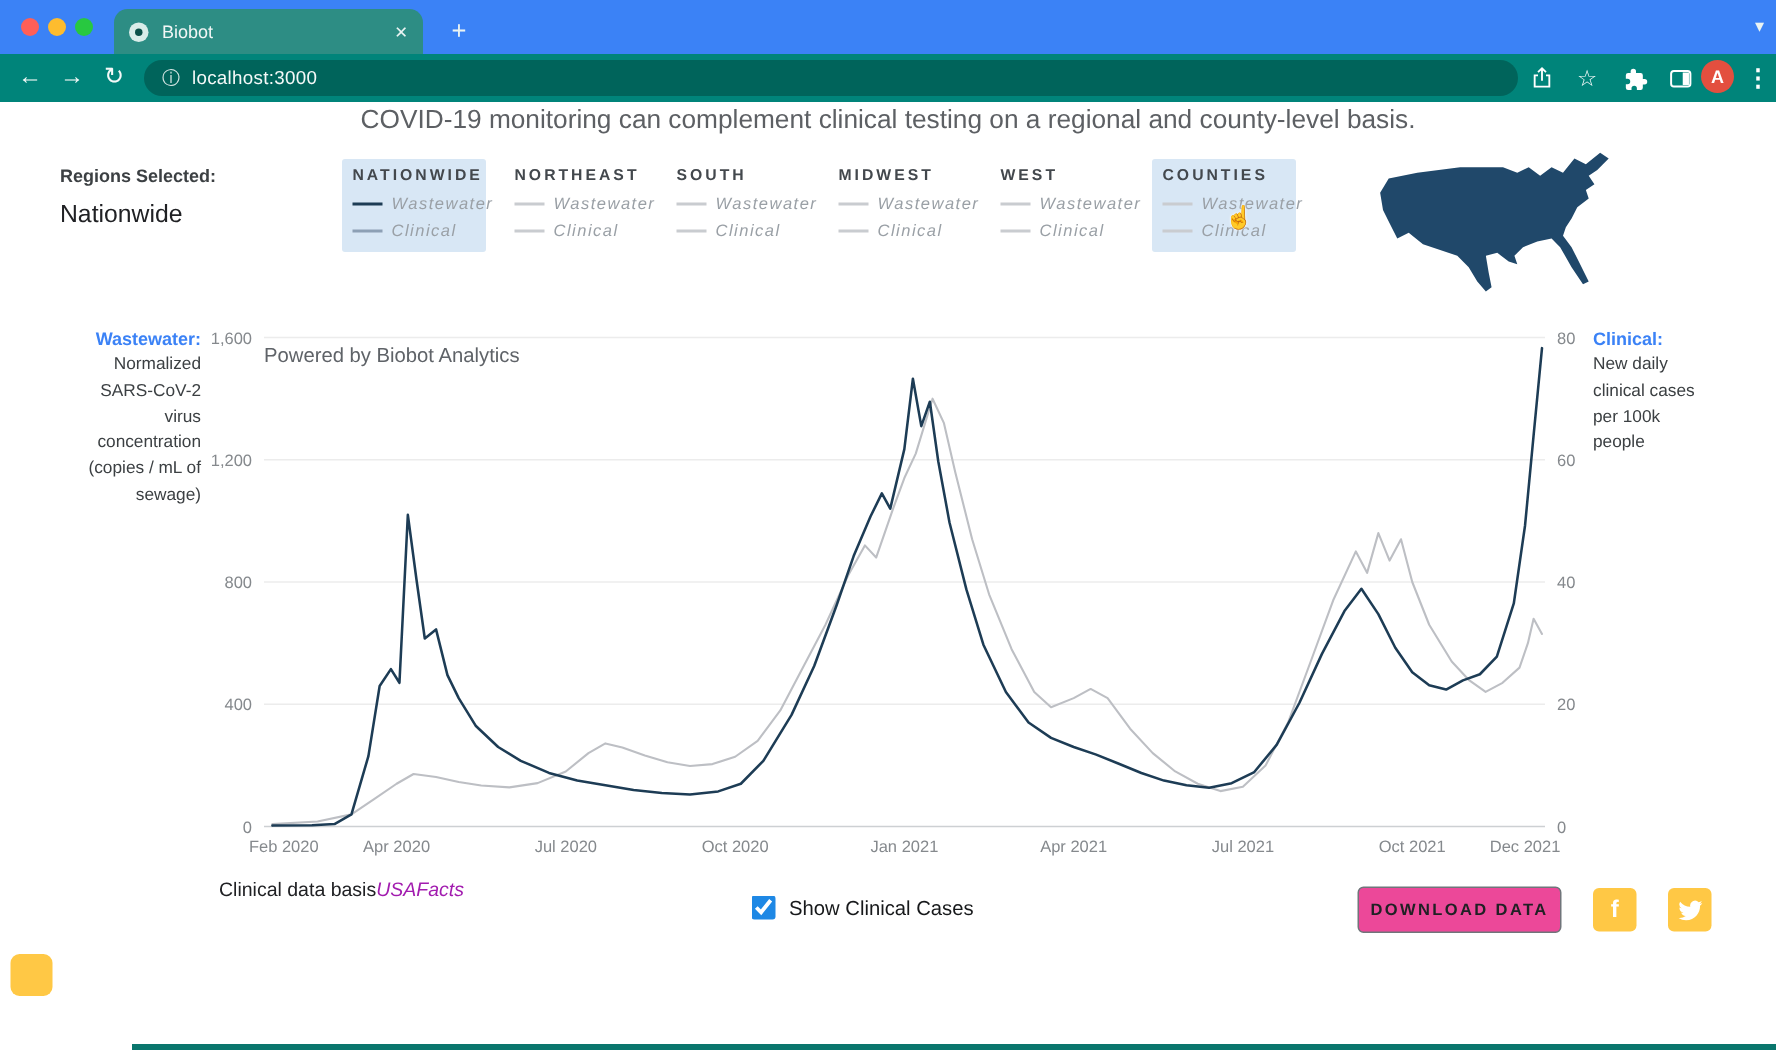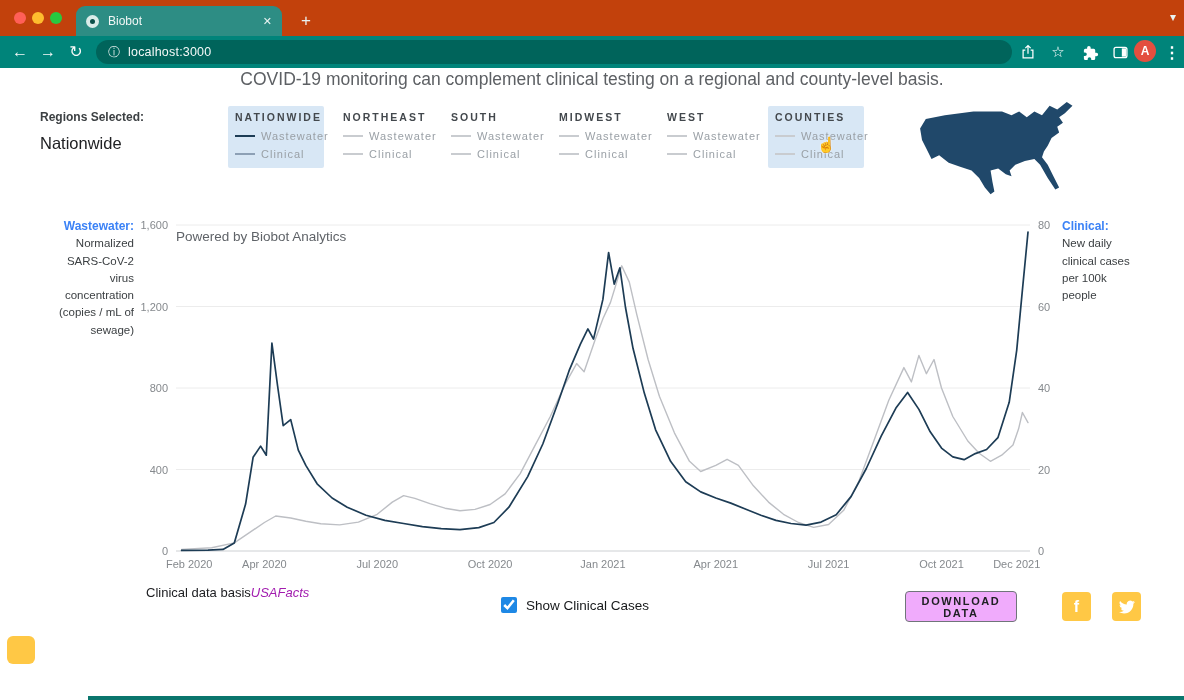--- a/index.html
+++ b/index.html
@@ -1,21 +1,21 @@
 <!DOCTYPE html>
 <html><head>
 <meta charset="utf-8">
 <style>
   * { margin:0; padding:0; box-sizing:border-box; }
   html,body { background:#ffffff; }
   body { font-family:"Liberation Sans", sans-serif; }
   .stage { position:relative; width:1184px; height:700px; overflow:hidden; background:#fff; }
 
   
-  .tabstrip { position:absolute; left:0; top:0; width:1184px; height:36px; background:#c2410c; }
+  .tabstrip { position:absolute; left:0; top:0; width:1184px; height:36px; background:#3b82f6; }
   .tl { position:absolute; top:12px; width:12px; height:12px; border-radius:50%; }
   .tl.red { left:14px; background:#ff5f57; }
   .tl.yellow { left:32px; background:#febc2e; }
   .tl.green { left:50px; background:#28c840; }
   .tab { position:absolute; left:76px; top:6px; width:206px; height:30px; background:#2d8d84; border-radius:9px 9px 0 0; display:flex; align-items:center; padding:0 10px; }
   .favicon { width:13px; height:13px; border-radius:50%; background:#d9ece9; position:relative; flex:0 0 13px; }
   .favicon::after { content:""; position:absolute; left:4px; top:4px; width:5px; height:5px; border-radius:50%; background:#0b5049; }
   .tabtitle { color:#f2f7f6; font-size:12px; margin-left:9px; flex:1; }
   .tabclose { color:rgba(255,255,255,.9); font-size:11px; cursor:default; }
   .newtab { position:absolute; left:294px; top:9px; color:#eaf3f2; font-size:17px; width:24px; height:24px; text-align:center; line-height:23px; }
@@ -32,42 +32,42 @@
   .page-title { position:absolute; left:0; top:69px; width:1184px; text-align:center; font-size:17.5px; color:#5d6064; }
   .regions-label { position:absolute; left:40px; top:110px; font-size:12px; font-weight:700; color:#3c4043; }
   .regions-value { position:absolute; left:40px; top:134px; font-size:16.5px; color:#202124; }
 
   .rgroups { position:absolute; left:228px; top:106px; display:flex; }
   .rgroup { width:96px; margin-right:12px; padding:5px 7px 8px 7px; border-radius:2px; }
   .rgroup.highlighted { background:#d8e7f5; }
   .rg-head { font-size:10.5px; font-weight:700; letter-spacing:2px; color:#43484d; margin-bottom:7px; white-space:nowrap; }
   .rg-row { display:flex; align-items:center; margin-top:6px; cursor:pointer; }
   .swatch { width:20px; height:2px; margin-right:6px; flex:0 0 20px; }
-  .rg-label { font-size:11px; letter-spacing:1px; color:#9aa0a6; white-space:nowrap; }
+  .rg-label { font-size:11px; letter-spacing:1px; color:#9aa0a6; white-space:nowrap;font-style:italic; }
 
   .us-map { position:absolute; left:916px; top:100px; }
   .cursor-glyph { position:absolute; left:817px; top:136px; font-size:15px; color:#26292c; text-shadow:0 0 2px #fff; }
 
   .axis-label-left { position:absolute; left:30px; top:218px; width:104px; text-align:right; font-size:11.5px; color:#3c4043; line-height:17.3px; }
   .axis-label-right { position:absolute; left:1062px; top:218px; width:92px; text-align:left; font-size:11.5px; color:#3c4043; line-height:17.3px; }
   .axis-title { font-weight:700; font-size:12px; color:#3b82f6; }
   .powered { position:absolute; left:176px; top:229px; font-size:13.5px; color:#5f6368; }
 
   .chart-svg { position:absolute; left:140px; top:215px; }
   .chart-svg text { font-family:"Liberation Sans", sans-serif; font-size:11px; fill:#85898d; }
 
   .sources { position:absolute; left:146px; top:583px; font-size:13px; color:#202124; line-height:19.5px; }
   .sources .bold { font-weight:700; }
   .sources a { color:#a21caf; text-decoration:none; cursor:pointer;font-style:italic; }
 
   .cbrow { position:absolute; left:501px; top:597px; display:flex; align-items:center; }
   .cbrow input { width:16px; height:16px; accent-color:#1e88e5; }
   .cbrow label { font-size:13.5px; color:#17191b; margin-left:9px; }
 
-  .download-btn { position:absolute; left:905px; top:591px; width:112px; height:31px; background:#f0abfc; border:1px solid #70757a; border-radius:4px; font-family:"Liberation Sans",sans-serif; font-size:11px; font-weight:700; letter-spacing:1.6px; color:#202124; cursor:pointer; }
+  .download-btn { position:absolute; left:905px; top:591px; width:136px; height:31px; background:#ec4899; border:1px solid #70757a; border-radius:4px; font-family:"Liberation Sans",sans-serif; font-size:11px; font-weight:700; letter-spacing:1.6px; color:#202124; cursor:pointer; }
   .social-btn { position:absolute; top:592px; width:29px; height:29px; border-radius:4px; background:#ffc845; border:none; display:flex; align-items:center; justify-content:center; cursor:pointer; }
   .social-btn.fb { left:1062px; color:#fff; font-size:16px; font-weight:700; }
   .social-btn.tw { left:1112px; }
   .linkedin-btn { position:absolute; left:7px; top:636px; width:28px; height:28px; border-radius:6px; background:#ffc845; color:#fff; font-size:13px; font-weight:700; text-align:center; line-height:28px; cursor:pointer;padding-left:28px; }
   .footer-strip { position:absolute; left:88px; top:696px; width:1096px; height:4px; background:#0a766d; }
 </style>
 </head>
 <body>
 
 <div class="stage">

